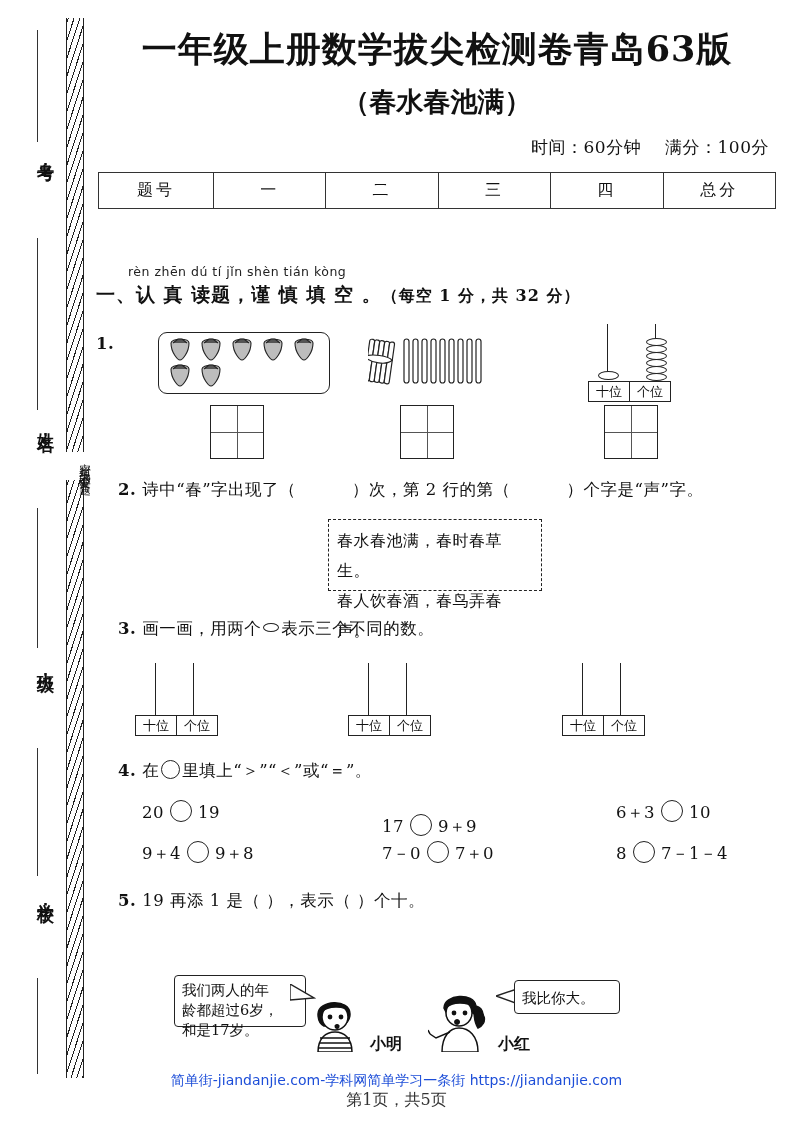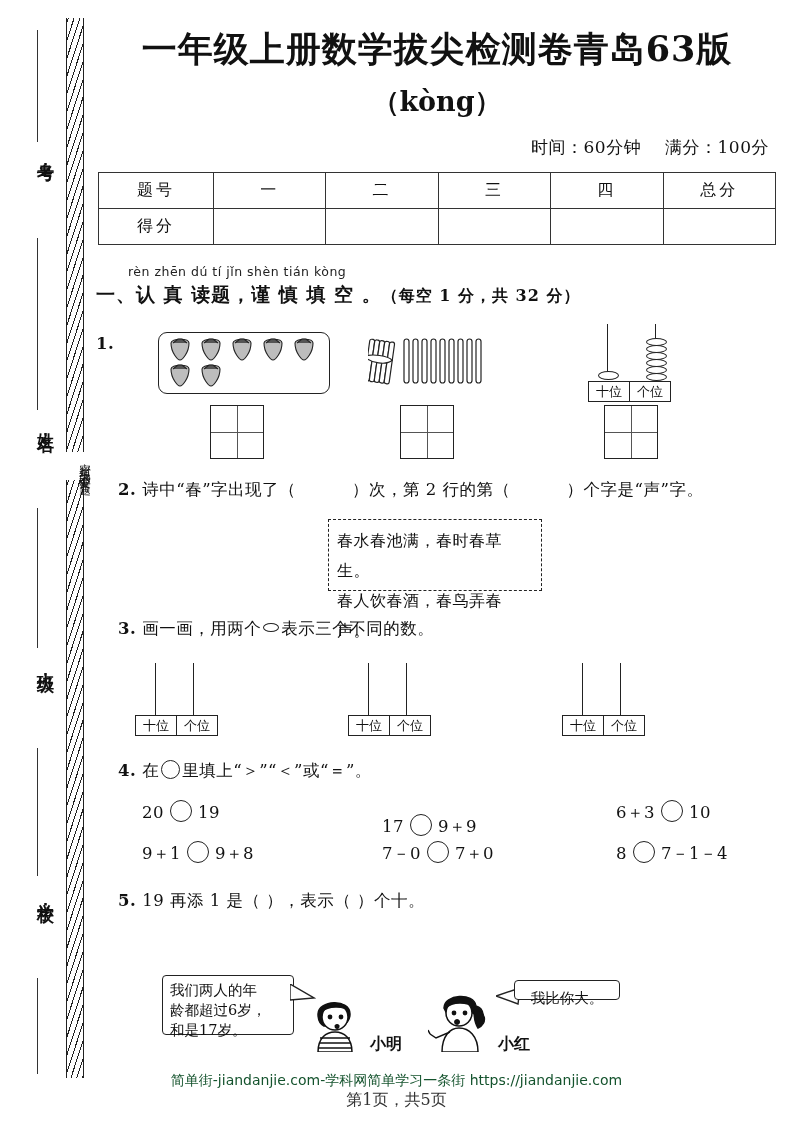--- a/index.html
+++ b/index.html
@@ -139,21 +139,21 @@
   .bubble-tail{position:absolute;}
 
   .person-name{
     position:absolute;font-size:16px;font-weight:bold;
     font-family:"DejaVu Serif",serif;
   }
 
   
   .watermark{
     position:absolute;left:0;top:1072px;width:793px;text-align:center;
-    font-size:14px;color:#14532d;font-family:"DejaVu Sans",sans-serif;
+    font-size:14px;color:#1d4ed8;font-family:"DejaVu Sans",sans-serif;
   }
   .pagenum{
     position:absolute;left:0;top:1090px;width:793px;text-align:center;
     font-size:16px;font-family:"DejaVu Serif",serif;color:#333;
   }
 </style>
 </head>
 <body>
 
 <div class="page">
@@ -169,44 +169,36 @@
     <div class="side-rule" style="top:508px;height:140px;"></div>
     <div class="side-field" style="top:660px;">班级：</div>
     <div class="side-rule" style="top:748px;height:128px;"></div>
     <div class="side-field" style="top:890px;">学校：</div>
     <div class="side-rule" style="top:978px;height:96px;"></div>
   </div>
 
   <div class="content">
 
     <div class="title">一年级上册数学拔尖检测卷青岛63版</div>
-    <div class="subtitle">（kòng）</div>
+    <div class="subtitle">（春水春池满）</div>
 
     <div class="meta">
       <span>时间：60分钟</span>
       <span>满分：100分</span>
     </div>
 
     <table class="score-table">
       <tbody>
           <tr>
         <td class="head">题号</td>
         <td>一</td>
         <td>二</td>
         <td>三</td>
         <td>四</td>
         <td>总分</td>
-      </tr>
-      <tr>
-        <td class="head">得分</td>
-        <td></td>
-        <td></td>
-        <td></td>
-        <td></td>
-        <td></td>
       </tr>
     </tbody>
       </table>
 
     <div class="pinyin">rèn zhēn dú  tí    jǐn shèn tián kòng</div>
     <div class="sec-title">
       <span>一、认 真 读题，谨 慎 填 空 。</span><span class="score-note">（每空 1 分，共 32 分）</span>
     </div>
 
     <div class="q" style="left:4px;top:334px;">
@@ -336,35 +328,35 @@
       <span>20</span><span class="circ"></span><span>19</span>
     </div>
     <div class="q" style="left:290px;top:800px;margin-top:14px;">
       <span>17</span><span class="circ"></span><span>9＋9</span>
     </div>
     <div class="q" style="left:524px;top:800px;">
       <span>6＋3</span><span class="circ"></span><span>10</span>
     </div>
 
     <div class="q" style="left:50px;top:841px;">
-      <span>9＋1</span><span class="circ"></span><span>9＋8</span>
+      <span>9＋4</span><span class="circ"></span><span>9＋8</span>
     </div>
     <div class="q" style="left:290px;top:841px;">
       <span>7－0</span><span class="circ"></span><span>7＋0</span>
     </div>
     <div class="q" style="left:524px;top:841px;">
       <span>8</span><span class="circ"></span><span>7－1－4</span>
     </div>
 
     <div class="q" style="left:26px;top:890px;">
       <span class="num">5.</span><span>19 再添 1 是（          ），表示（          ）个十。</span>
     </div>
 
 
-    <div class="bubble" style="left:70px;top:975px;width:132px;height:60px;">
+    <div class="bubble" style="left:82px;top:975px;width:132px;height:52px;">
       <div>我们两人的年</div>
       <div>龄都超过6岁，</div>
       <div>和是17岁。</div>
     </div>
     <svg class="bubble-tail" style="left:198px;top:984px;" width="26" height="24">
       <path d="M0 0 L24 14 L0 16 Z" fill="#fff" stroke="#222" stroke-width="1.4"></path>
     </svg>
 
     <svg style="position:absolute;left:212px;top:990px;" width="62" height="62" viewBox="0 0 62 62">
       <g stroke="#111" stroke-width="1.5" fill="#fff">
@@ -392,21 +384,21 @@
         <path d="M14 66 C14 50 22 42 31 42 C41 42 50 50 50 66 Z" fill="#fff"></path>
         <path d="M22 46 L8 52 L2 48" fill="#fff"></path>
         <path d="M2 48 L0 44"></path>
       </g>
     </svg>
     <span class="person-name" style="left:406px;top:1034px;">小红</span>
 
     <svg class="bubble-tail" style="left:404px;top:986px;" width="26" height="22">
       <path d="M24 2 L0 10 L22 18 Z" fill="#fff" stroke="#222" stroke-width="1.4"></path>
     </svg>
-    <div class="bubble" style="left:422px;top:980px;width:106px;height:20px;line-height:26px;text-align:center;">
+    <div class="bubble" style="left:422px;top:980px;width:106px;height:34px;line-height:26px;">
       <span>我比你大。</span>
     </div>
 
   </div>
 
   <div class="watermark">简单街-jiandanjie.com-学科网简单学习一条街 https://jiandanjie.com</div>
   <div class="pagenum">第1页，共5页</div>
 
 </div>
 

